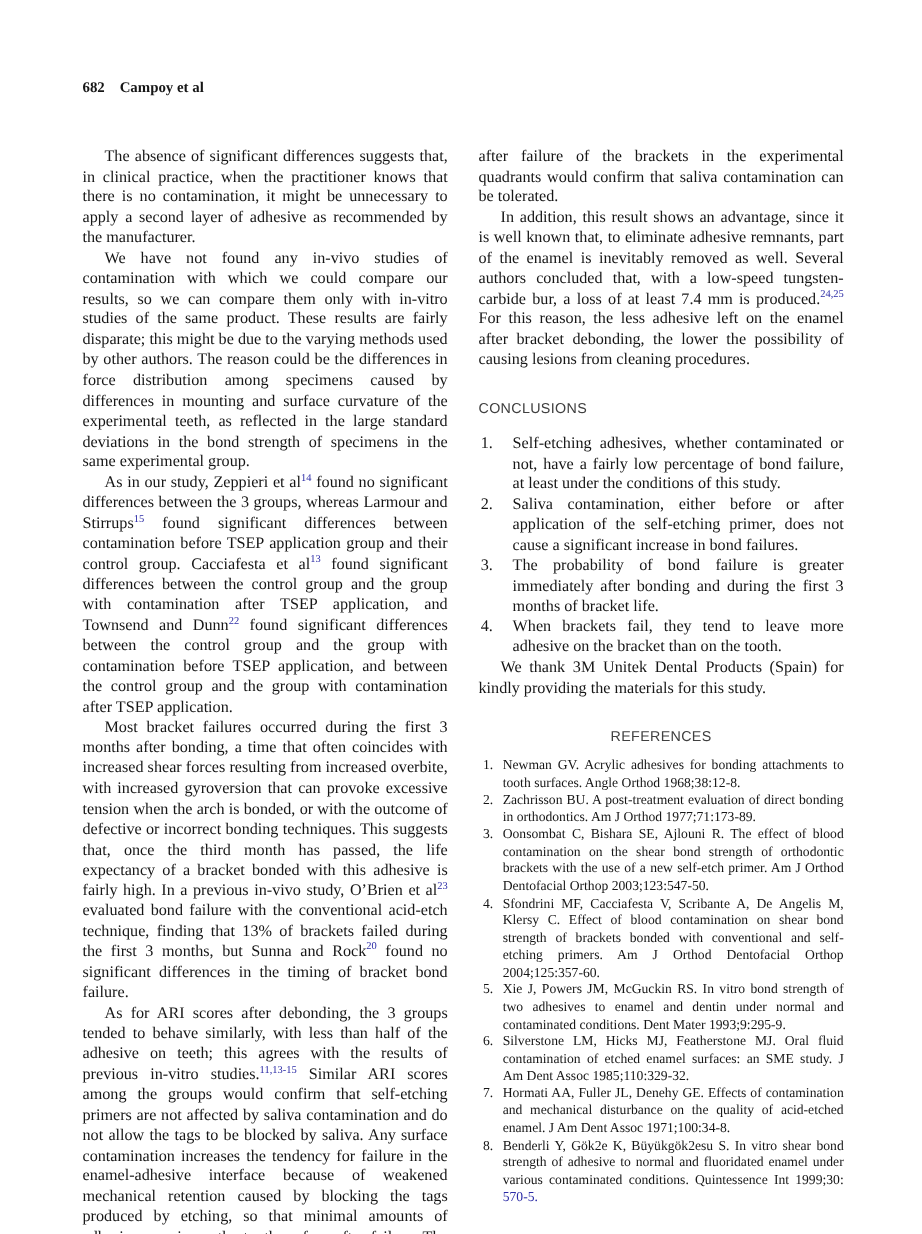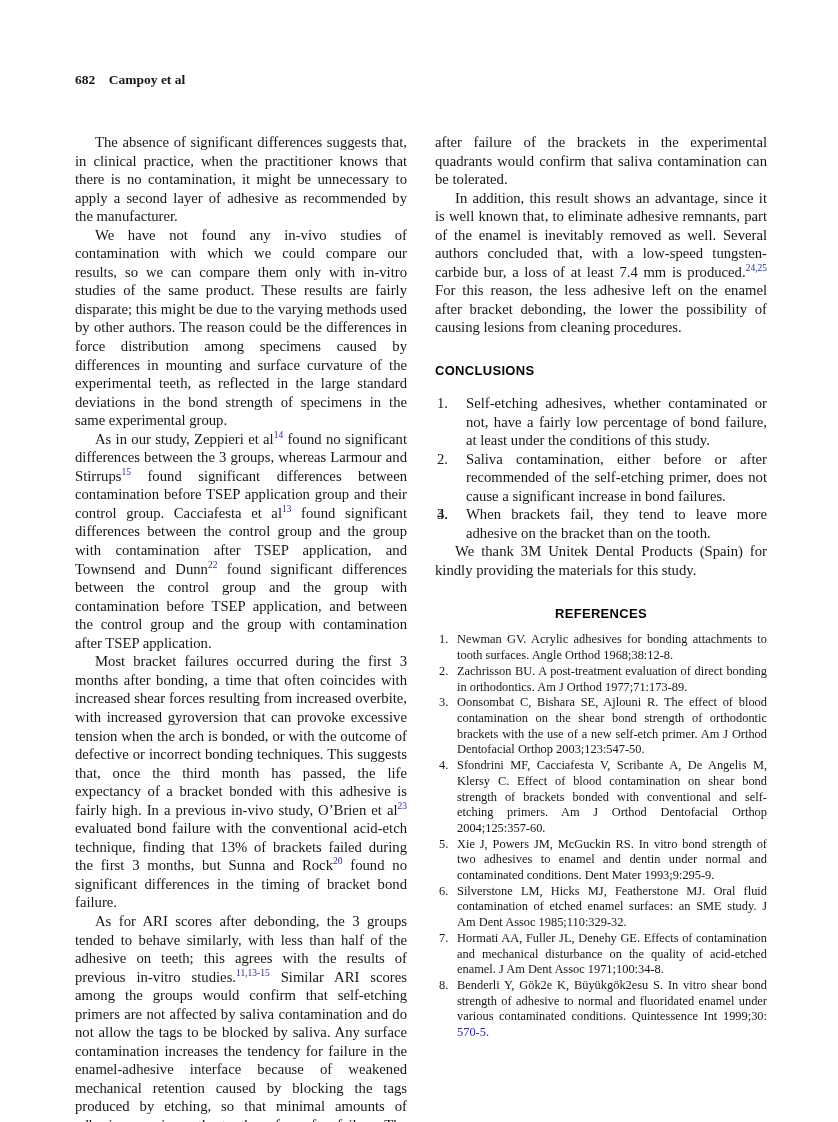--- a/index.html
+++ b/index.html
@@ -31,23 +31,23 @@
   }
   .col p.indent{text-indent:20px;}
   sup.cite{
     font-size:9.5px;line-height:0;
     color:#2b2ba6;
   }
   span.cite{color:#2b2ba6;}
   .sec-heading{
     font-family:"Liberation Sans","DejaVu Sans",sans-serif;
     font-size:13px;letter-spacing:0.3px;
-    color:#000000;
+    color:#404040;
     margin:0;
-    font-weight:bold;
+    font-weight:normal;
   }
   .conclusions-heading{margin-top:26px;margin-bottom:16px;}
   .conclusions-list{
     margin:0;padding:0;list-style:none;
   }
   .conclusions-list li{
     position:relative;
     padding-left:31px;
     font-size:14.7px;line-height:18.55px;
     text-align:justify;
@@ -90,22 +90,22 @@
     </div>
 
     <div class="col">
       <p><span>after failure of the brackets in the experimental quadrants would confirm that saliva contamination can be tolerated.</span></p>
       <p class="indent"><span>In addition, this result shows an advantage, since it is well known that, to eliminate adhesive remnants, part of the enamel is inevitably removed as well. Several authors concluded that, with a low-speed tungsten-carbide bur, a loss of at least 7.4 mm is produced.</span><sup class="cite">24,25</sup><span> For this reason, the less adhesive left on the enamel after bracket debonding, the lower the possibility of causing lesions from cleaning procedures.</span></p>
 
       <h2 class="sec-heading conclusions-heading">CONCLUSIONS</h2>
 
       <ol class="conclusions-list">
         <li><span class="num">1.</span><span>Self-etching adhesives, whether contaminated or not, have a fairly low percentage of bond failure, at least under the conditions of this study.</span></li>
-        <li><span class="num">2.</span><span>Saliva contamination, either before or after recommended of the self-etching primer, does not cause a significant increase in bond failures.</span></li>
-        <li><span class="num">3.</span></li>
+        <li><span class="num">2.</span><span>Saliva contamination, either before or after application of the self-etching primer, does not cause a significant increase in bond failures.</span></li>
+        <li><span class="num">3.</span><span>The probability of bond failure is greater immediately after bonding and during the first 3 months of bracket life.</span></li>
         <li><span class="num">4.</span><span>When brackets fail, they tend to leave more adhesive on the bracket than on the tooth.</span></li>
       </ol>
 
       <p class="indent ack"><span>We thank 3M Unitek Dental Products (Spain) for kindly providing the materials for this study.</span></p>
 
       <h2 class="sec-heading references-heading">REFERENCES</h2>
 
       <ol class="references-list">
         <li><span class="num">1.</span><span><span>Newman GV. Acrylic adhesives for bonding attachments to tooth surfaces. Angle Orthod 1968;38:12-8.</span></span></li>
         <li><span class="num">2.</span><span><span>Zachrisson BU. A post-treatment evaluation of direct bonding in orthodontics. Am J Orthod 1977;71:173-89.</span></span></li>

